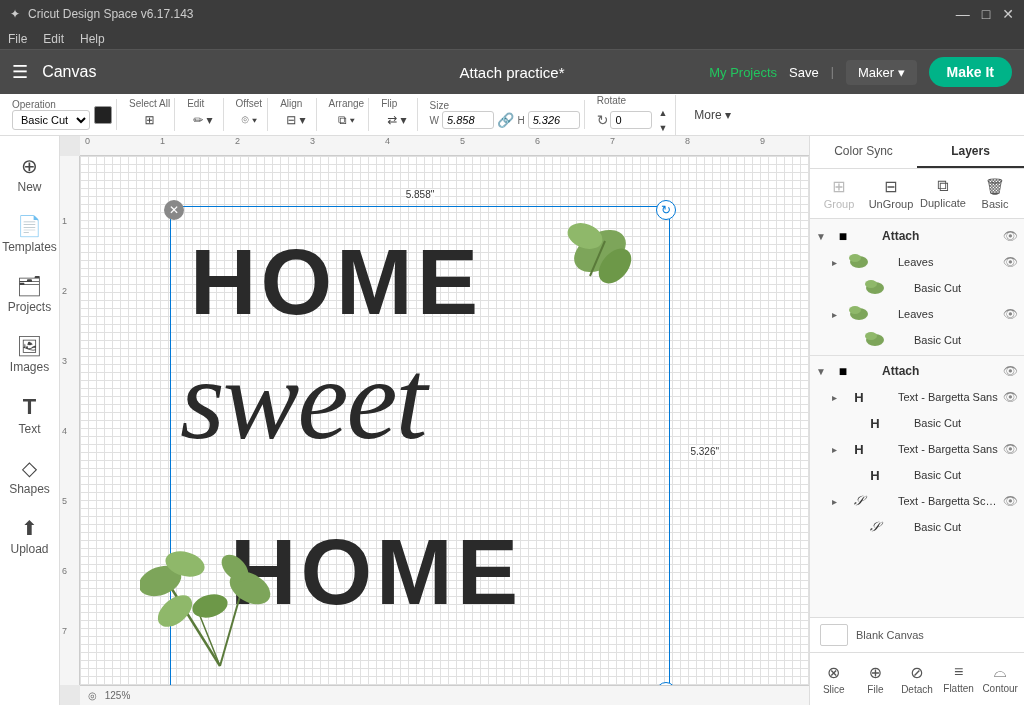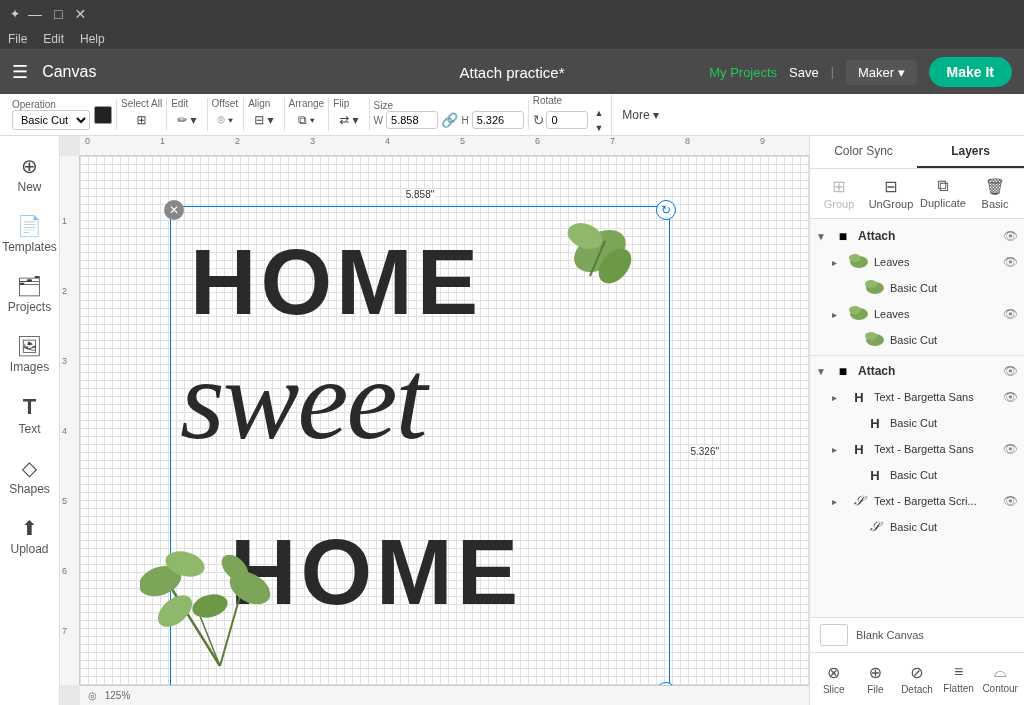--- a/index.html
+++ b/index.html
@@ -73,20 +73,21 @@
     }
 
     
     #toolbar {
       background: #fff;
       height: 42px;
       display: flex;
       align-items: center;
       padding: 0 8px;
       border-bottom: 1px solid #ddd;
+      gap: 8px;
     }
     .toolbar-group {
       display: flex;
       align-items: center;
       gap: 4px;
       padding: 0 4px;
       border-right: 1px solid #ddd;
     }
     .toolbar-group:last-child { border-right: none; }
     .toolbar-label { font-size: 10px; color: #666; }
@@ -114,20 +115,21 @@
       cursor: pointer;
       font-size: 12px;
       color: #444;
     }
     .size-input {
       width: 52px;
       font-size: 11px;
       border: 1px solid #ccc;
       border-radius: 3px;
       padding: 2px 4px;
+      font-style: italic;
     }
     .rotate-input {
       width: 42px;
       font-size: 11px;
       border: 1px solid #ccc;
       border-radius: 3px;
       padding: 2px 4px;
     }
 
     
@@ -391,20 +393,21 @@
       display: flex; align-items: center; justify-content: center;
       font-size: 14px;
     }
     .layer-name {
       flex: 1;
       font-size: 11px;
       color: #333;
       white-space: nowrap;
       overflow: hidden;
       text-overflow: ellipsis;
+      margin-left: 24px;
     }
     .layer-name.bold { font-weight: 600; font-size: 12px; }
     .layer-eye {
       font-size: 12px;
       color: #888;
       cursor: pointer;
     }
     .layer-indent { margin-left: 16px; }
     .layer-indent2 { margin-left: 32px; }
     .layer-divider {
@@ -463,20 +466,21 @@
       align-items: center;
       font-size: 9px;
       color: #777;
     }
   </style>
 </head>
 <body>
 
 <div id="titlebar">
   <span class="logo">✦</span>
+  <span class="app-title">Cricut Design Space  v6.17.143</span>
   <div class="win-controls">
     <span>—</span>
     <span>□</span>
     <span>✕</span>
   </div>
 </div>
 
 <div id="menubar">
   <span>File</span>
   <span>Edit</span>

